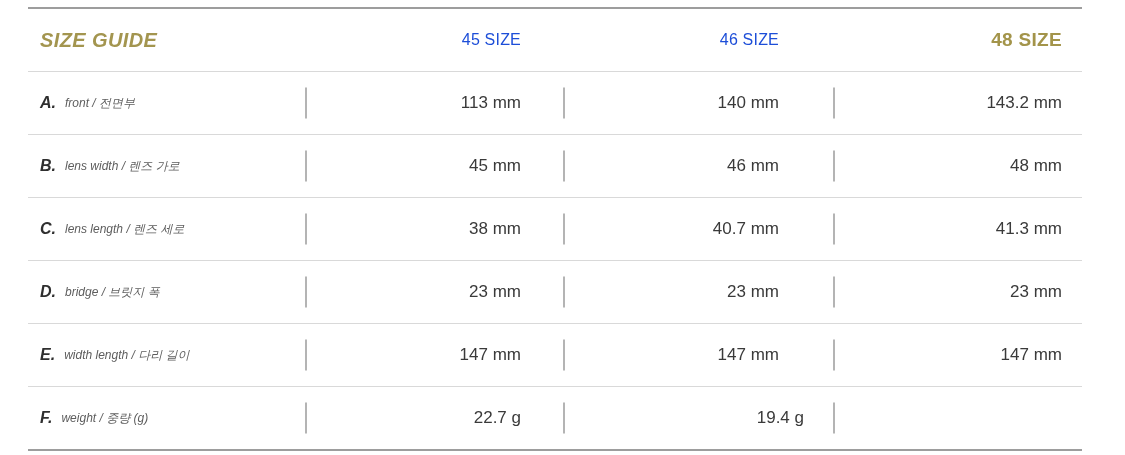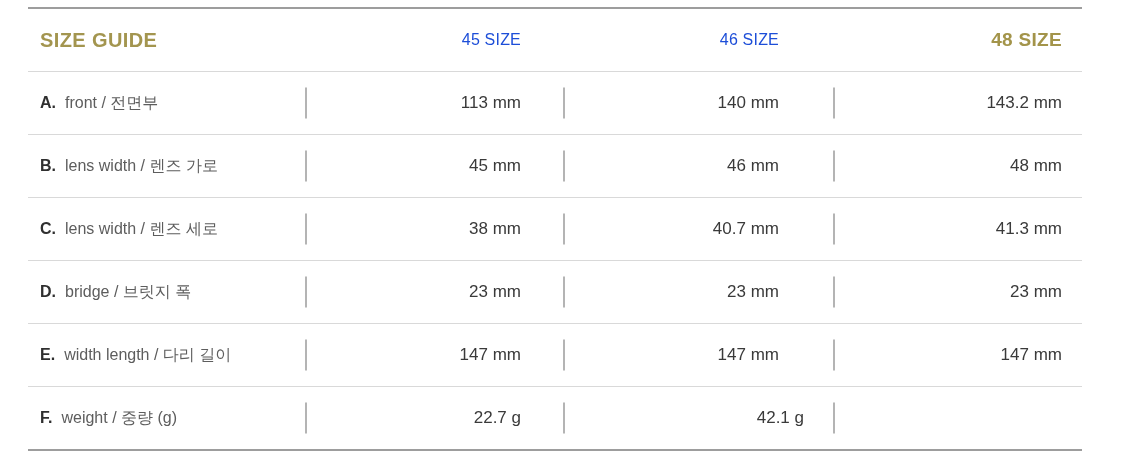--- a/index.html
+++ b/index.html
@@ -36,23 +36,24 @@
   .row {
     display:flex;
     align-items:center;
     width:100%;
     position:relative;
   }
   .cell-label {
     flex:0 0 277px;
     padding-left:12px;
     display:flex;
-    align-items:center;
+    align-items:flex-end;
     gap:9px;
     white-space:nowrap;
+    font-style:italic;
   }
   .cell-val {
     flex:0 0 258px;
     text-align:right;
     padding-right:42px;
     white-space:nowrap;
   }
   .cell-val.last {
     flex:0 0 261px;
     padding-right:20px;
@@ -81,21 +82,21 @@
   }
 
   
   .data-row { height:62px; }
   .lbl-letter {
     font-size:16px;
     font-weight:bold;
     color:#2f2f2f;
   }
   .lbl-text {
-    font-size:16px;
+    font-size:12px;
     color:#5d5d5d;
     font-weight:normal;
   }
   .val-text {
     font-size:17px;
     color:#3a3a3a;
     font-weight:normal;
   }
 
   
@@ -175,21 +176,21 @@
       </div>
     </div>
     <div class="rule-light"></div>
 
     <div class="row data-row">
       <span class="vtick t1"></span>
       <span class="vtick t2"></span>
       <span class="vtick t3"></span>
       <div class="cell-label">
         <span class="lbl-letter">C.</span>
-        <span class="lbl-text">lens width / 렌즈 세로</span>
+        <span class="lbl-text">lens length / 렌즈 세로</span>
       </div>
       <div class="cell-val">
         <span class="val-text">38 mm</span>
       </div>
       <div class="cell-val">
         <span class="val-text">40.7 mm</span>
       </div>
       <div class="cell-val last">
         <span class="val-text">41.3 mm</span>
       </div>
@@ -241,20 +242,20 @@
       <span class="vtick t2"></span>
       <span class="vtick t3"></span>
       <div class="cell-label">
         <span class="lbl-letter">F.</span>
         <span class="lbl-text">weight / 중량 (g)</span>
       </div>
       <div class="cell-val">
         <span class="val-text">22.7 g</span>
       </div>
       <div class="cell-val last">
-        <span class="val-text">42.1 g</span>
+        <span class="val-text">19.4 g</span>
       </div>
     </div>
 
     <div class="rule-strong"></div>
 
   </div>
 </div>
 
 </body></html>

